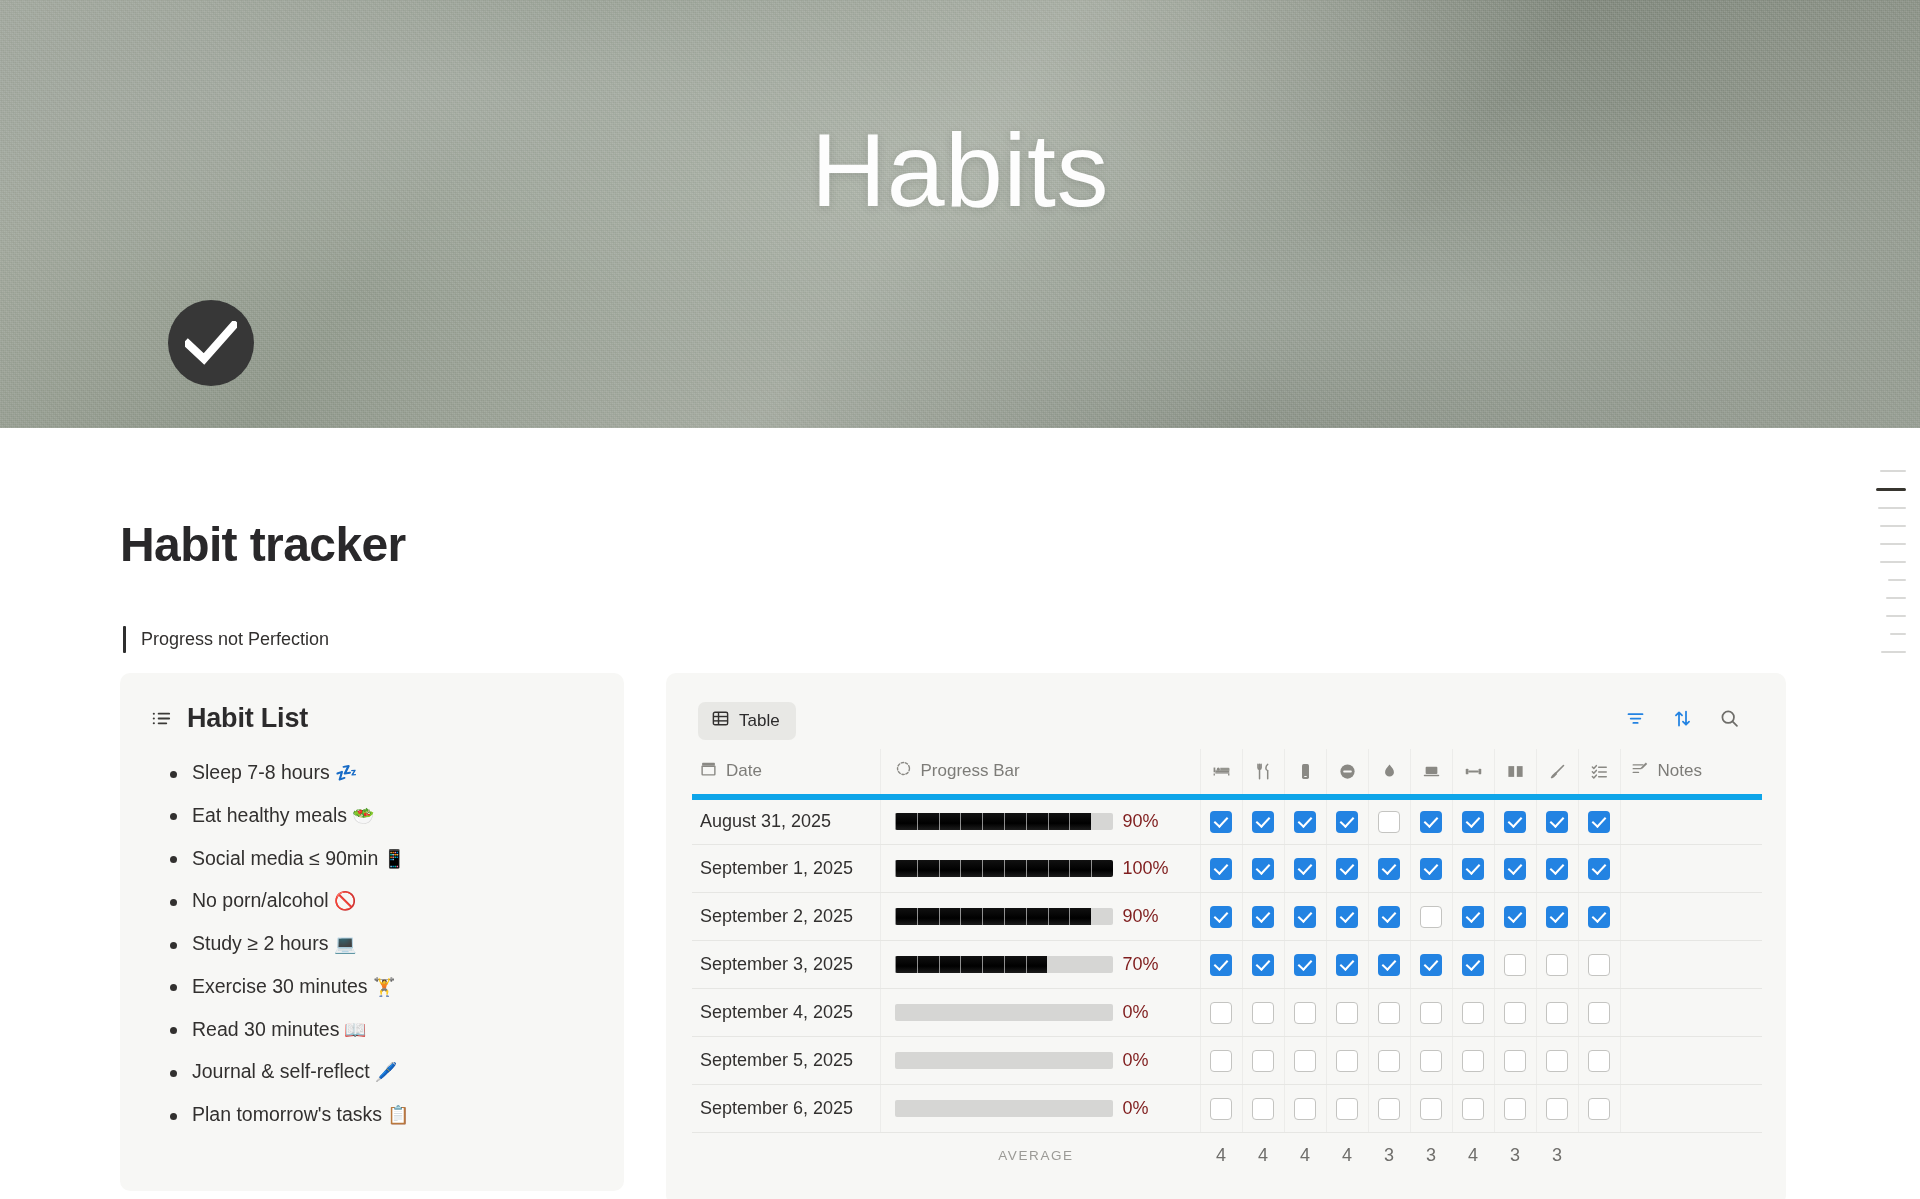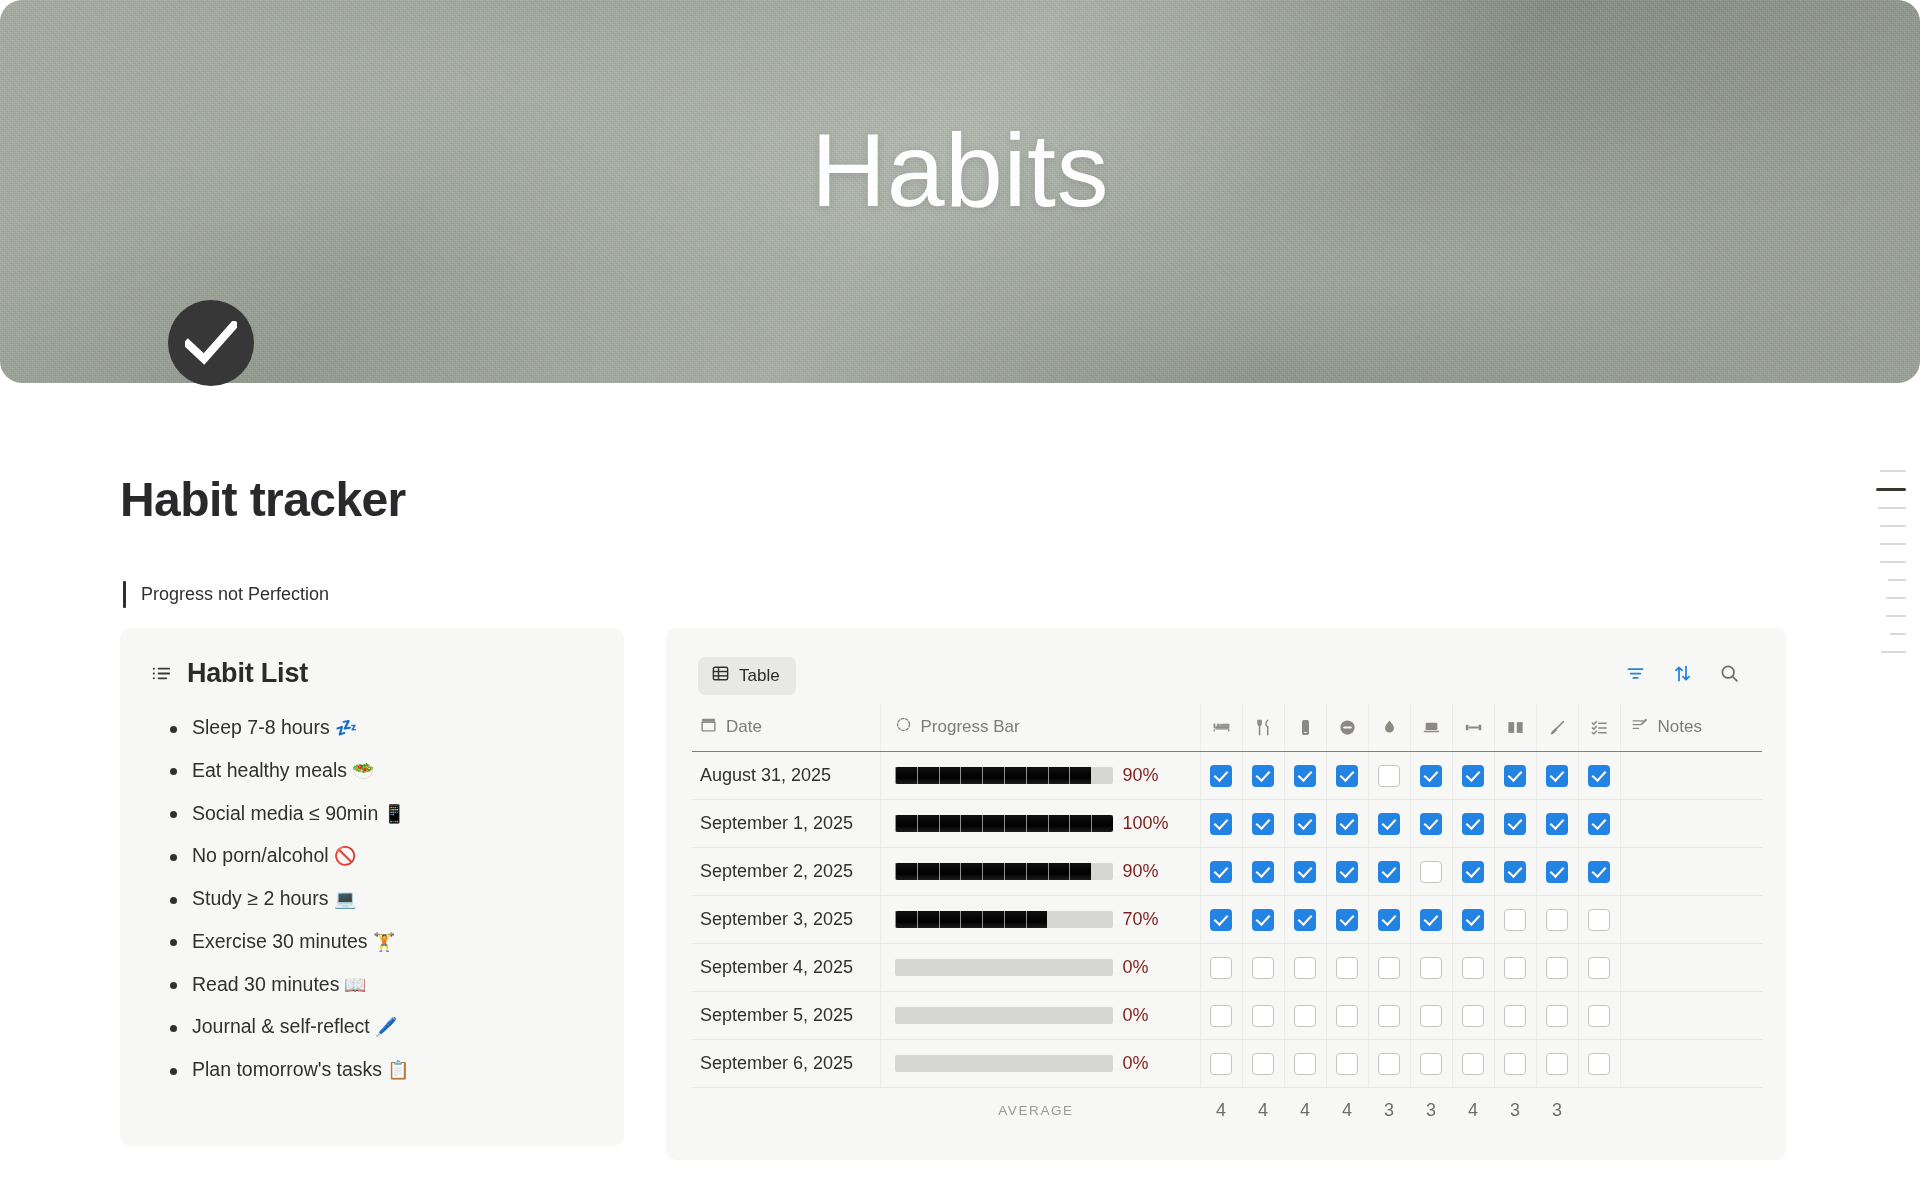--- a/index.html
+++ b/index.html
@@ -10,27 +10,26 @@
     overflow: hidden;
     background: #ffffff;
     font-family: "Liberation Sans", sans-serif;
     -webkit-font-smoothing: antialiased;
   }
 
   
   .cover {
     position: relative;
     width: 1920px;
-    height: 383px;
+    height: 428px;
     overflow: hidden;
     background:
       radial-gradient(ellipse 120% 90% at 18% 20%, #a9b0a6 0%, rgba(169,176,166,0) 55%),
       radial-gradient(ellipse 110% 80% at 78% 72%, #9fa79c 0%, rgba(159,167,156,0) 60%),
       linear-gradient(128deg, #b3b9ad 0%, #97a092 26%, #aeb4a9 48%, #878f83 70%, #a5aca0 100%);
-    border-radius: 22px;
   }
   .cover-grain {
     position: absolute;
     inset: -10px;
     opacity: .55;
     background-image:
       repeating-linear-gradient(0deg, rgba(255,255,255,.10) 0 1px, rgba(0,0,0,.07) 1px 2px),
       repeating-linear-gradient(90deg, rgba(255,255,255,.09) 0 1px, rgba(0,0,0,.06) 1px 2px),
       repeating-linear-gradient(45deg, rgba(255,255,255,.05) 0 2px, rgba(0,0,0,.04) 2px 4px);
     mix-blend-mode: overlay;
@@ -192,21 +191,21 @@
     border-collapse: collapse;
     margin-top: 6px;
     table-layout: fixed;
   }
   table.habit-table th, table.habit-table td {
     border-bottom: 1px solid #e6e6e3;
     border-right: 1px solid #ececea;
     height: 48px;
     font-weight: 400;
   }
-  table.habit-table th { border-bottom: 1px solid #0ea5e9; }
+  table.habit-table th { border-bottom: 6px solid #0ea5e9; }
   table.habit-table th:last-child, table.habit-table td:last-child { border-right: none; }
 
   th.col-date, td.col-date { width: 188px; text-align: left; padding-left: 8px; }
   th.col-prog, td.col-prog { width: 320px; text-align: left; padding-left: 14px; }
   th.col-cb, td.col-cb { width: 42px; text-align: center; padding: 0; }
   th.col-notes, td.col-notes { width: auto; text-align: left; padding-left: 10px; }
 
   .th-inner {
     display: flex; align-items: center; gap: 9px;
     font-size: 17px; color: #7d7c78;

